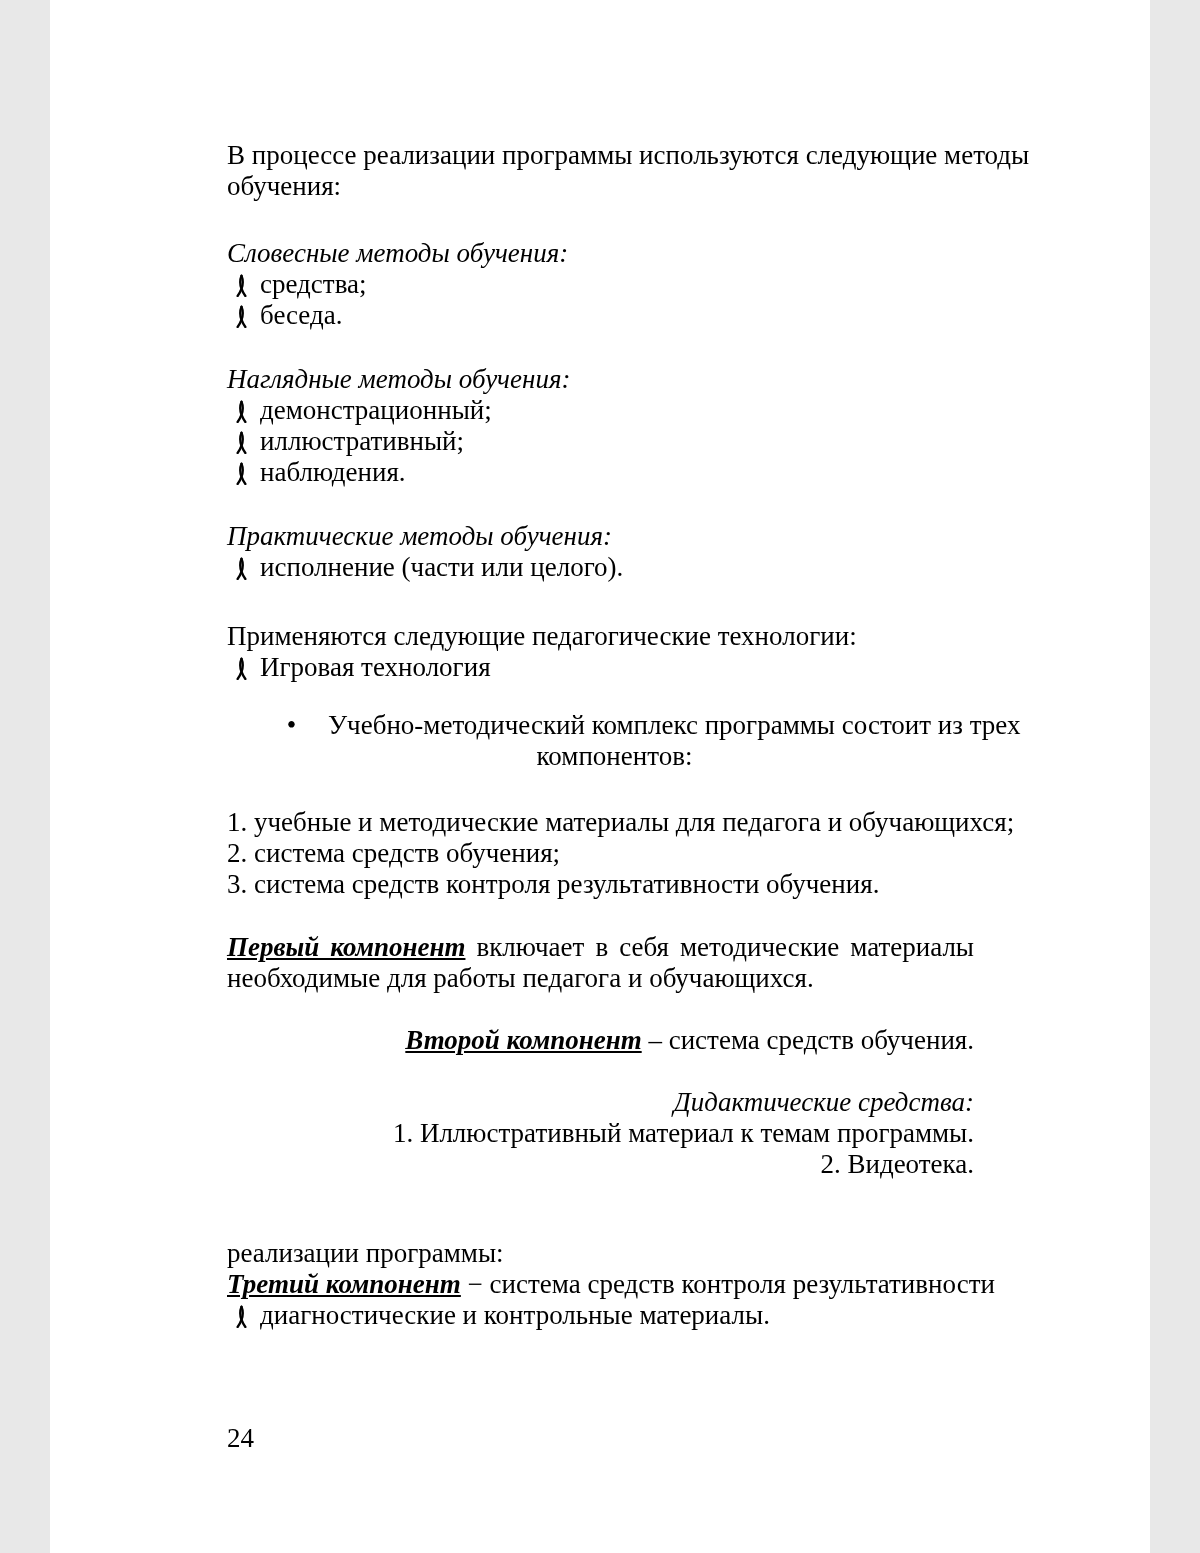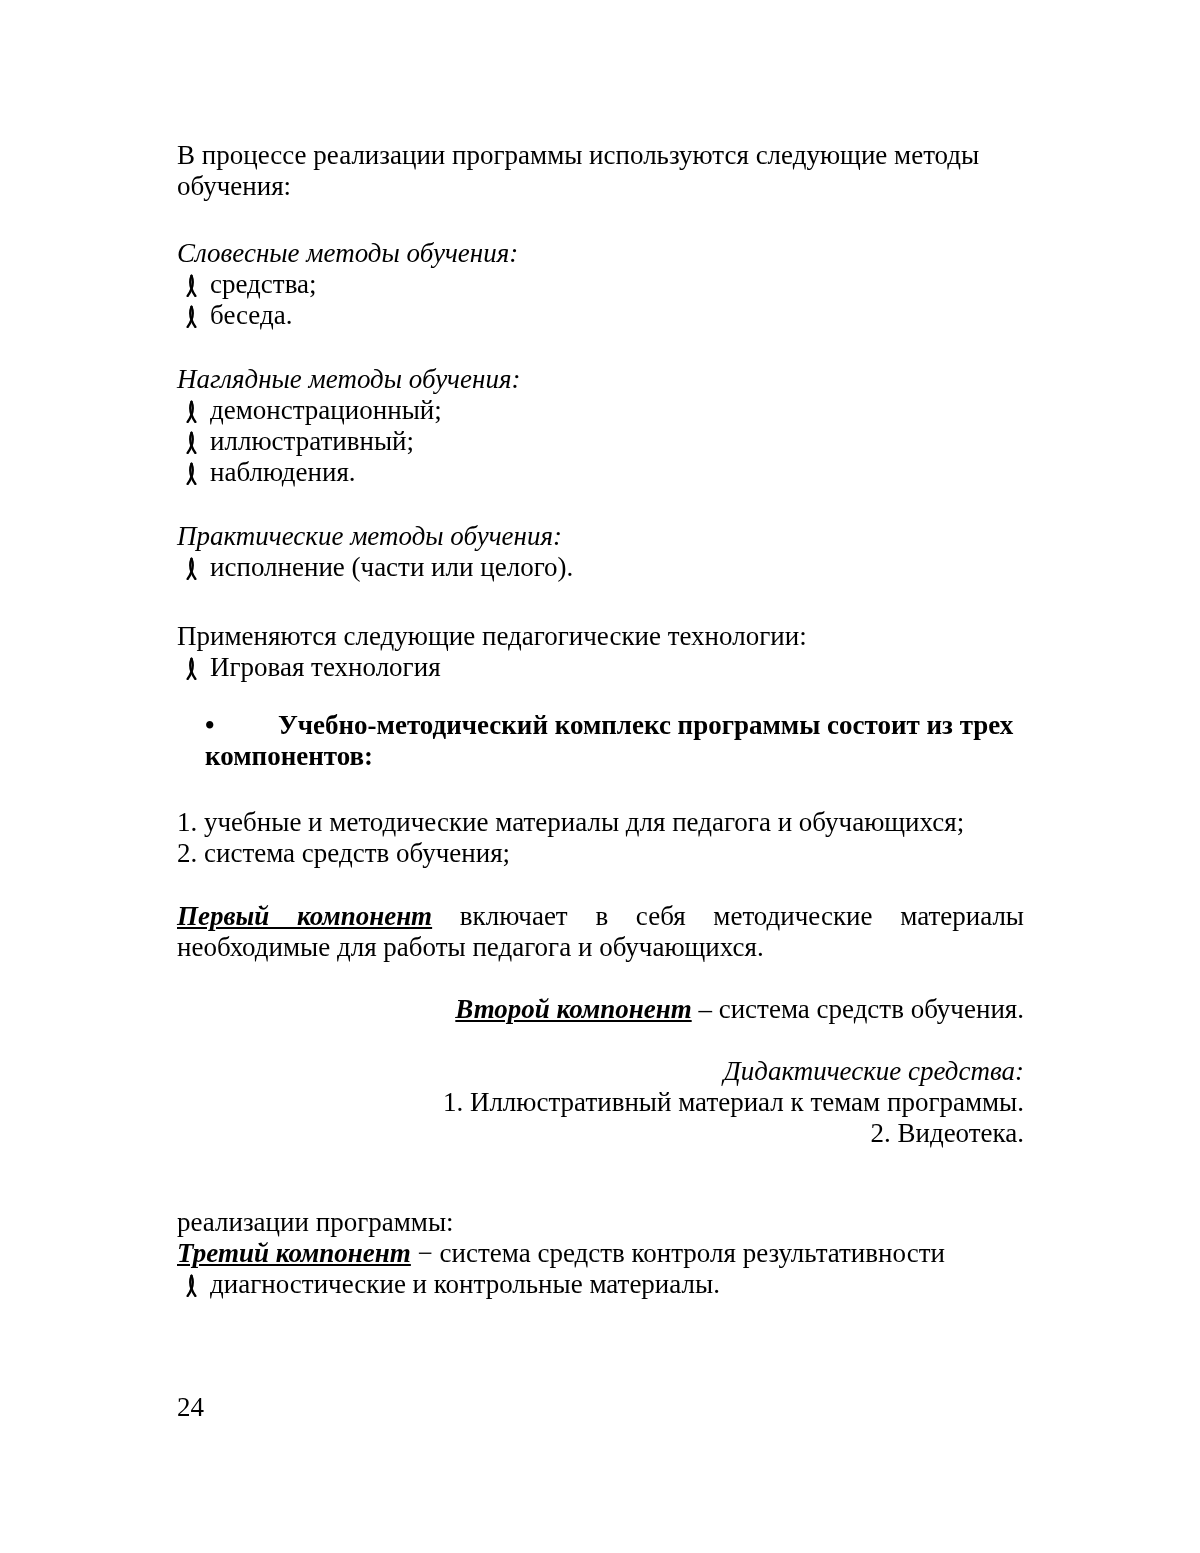--- a/index.html
+++ b/index.html
@@ -1,18 +1,18 @@
 <!DOCTYPE html>
 <html><head>
 <meta charset="utf-8">
 <style>
   html,body { margin:0; padding:0; background:#e8e8e8; }
   .page {
     position: relative;
-    width: 1200px;
+    width: 1100px;
     height: 1553px;
     margin: 0 auto;
     background: #ffffff;
     color: #000000;
     font-family: "Liberation Serif", "DejaVu Serif", serif;
     font-size: 27px;
     line-height: 31px;
     overflow: hidden;
   }
   .content {
@@ -40,21 +40,21 @@
   }
   .ribbon {
     flex: 0 0 auto;
     width: 13px;
     margin-right: 12px;  
     align-self: center;
     transform: translateY(1px);
   }
   .ribbon svg { display: block; }
   
-  .umk { font-weight: bold; padding-left: 28px; }
+  .umk { font-weight: normal; padding-left: 28px; text-align: center; }
   .udot { display: inline-block; width: 73px; }
   
   .jline { text-align: justify; text-align-last: justify; }
   .pagenum { white-space: nowrap; }
 </style>
 </head>
 <body>
 
 <div class="page">
   <div class="content">
@@ -144,20 +144,21 @@
     </div>
 
     <div class="block mt27 umk">
       <div class="line"><span class="udot">•</span><span>Учебно-методический комплекс программы состоит из трех</span></div>
       <div class="line">компонентов:</div>
     </div>
 
     <div class="block mt35">
       <div class="line">1. учебные и методические материалы для педагога и обучающихся;</div>
       <div class="line">2. система средств обучения;</div>
+      <div class="line">3. система средств контроля результативности обучения.</div>
     </div>
 
     <div class="block mt32">
       <div class="jline"><span class="lead">Первый компонент</span><span> включает в себя методические материалы</span></div>
       <div class="line">необходимые для работы педагога и обучающихся.</div>
     </div>
 
     <div class="block mt31">
       <span class="lead">Второй компонент</span><span> – система средств обучения.</span>
     </div>

